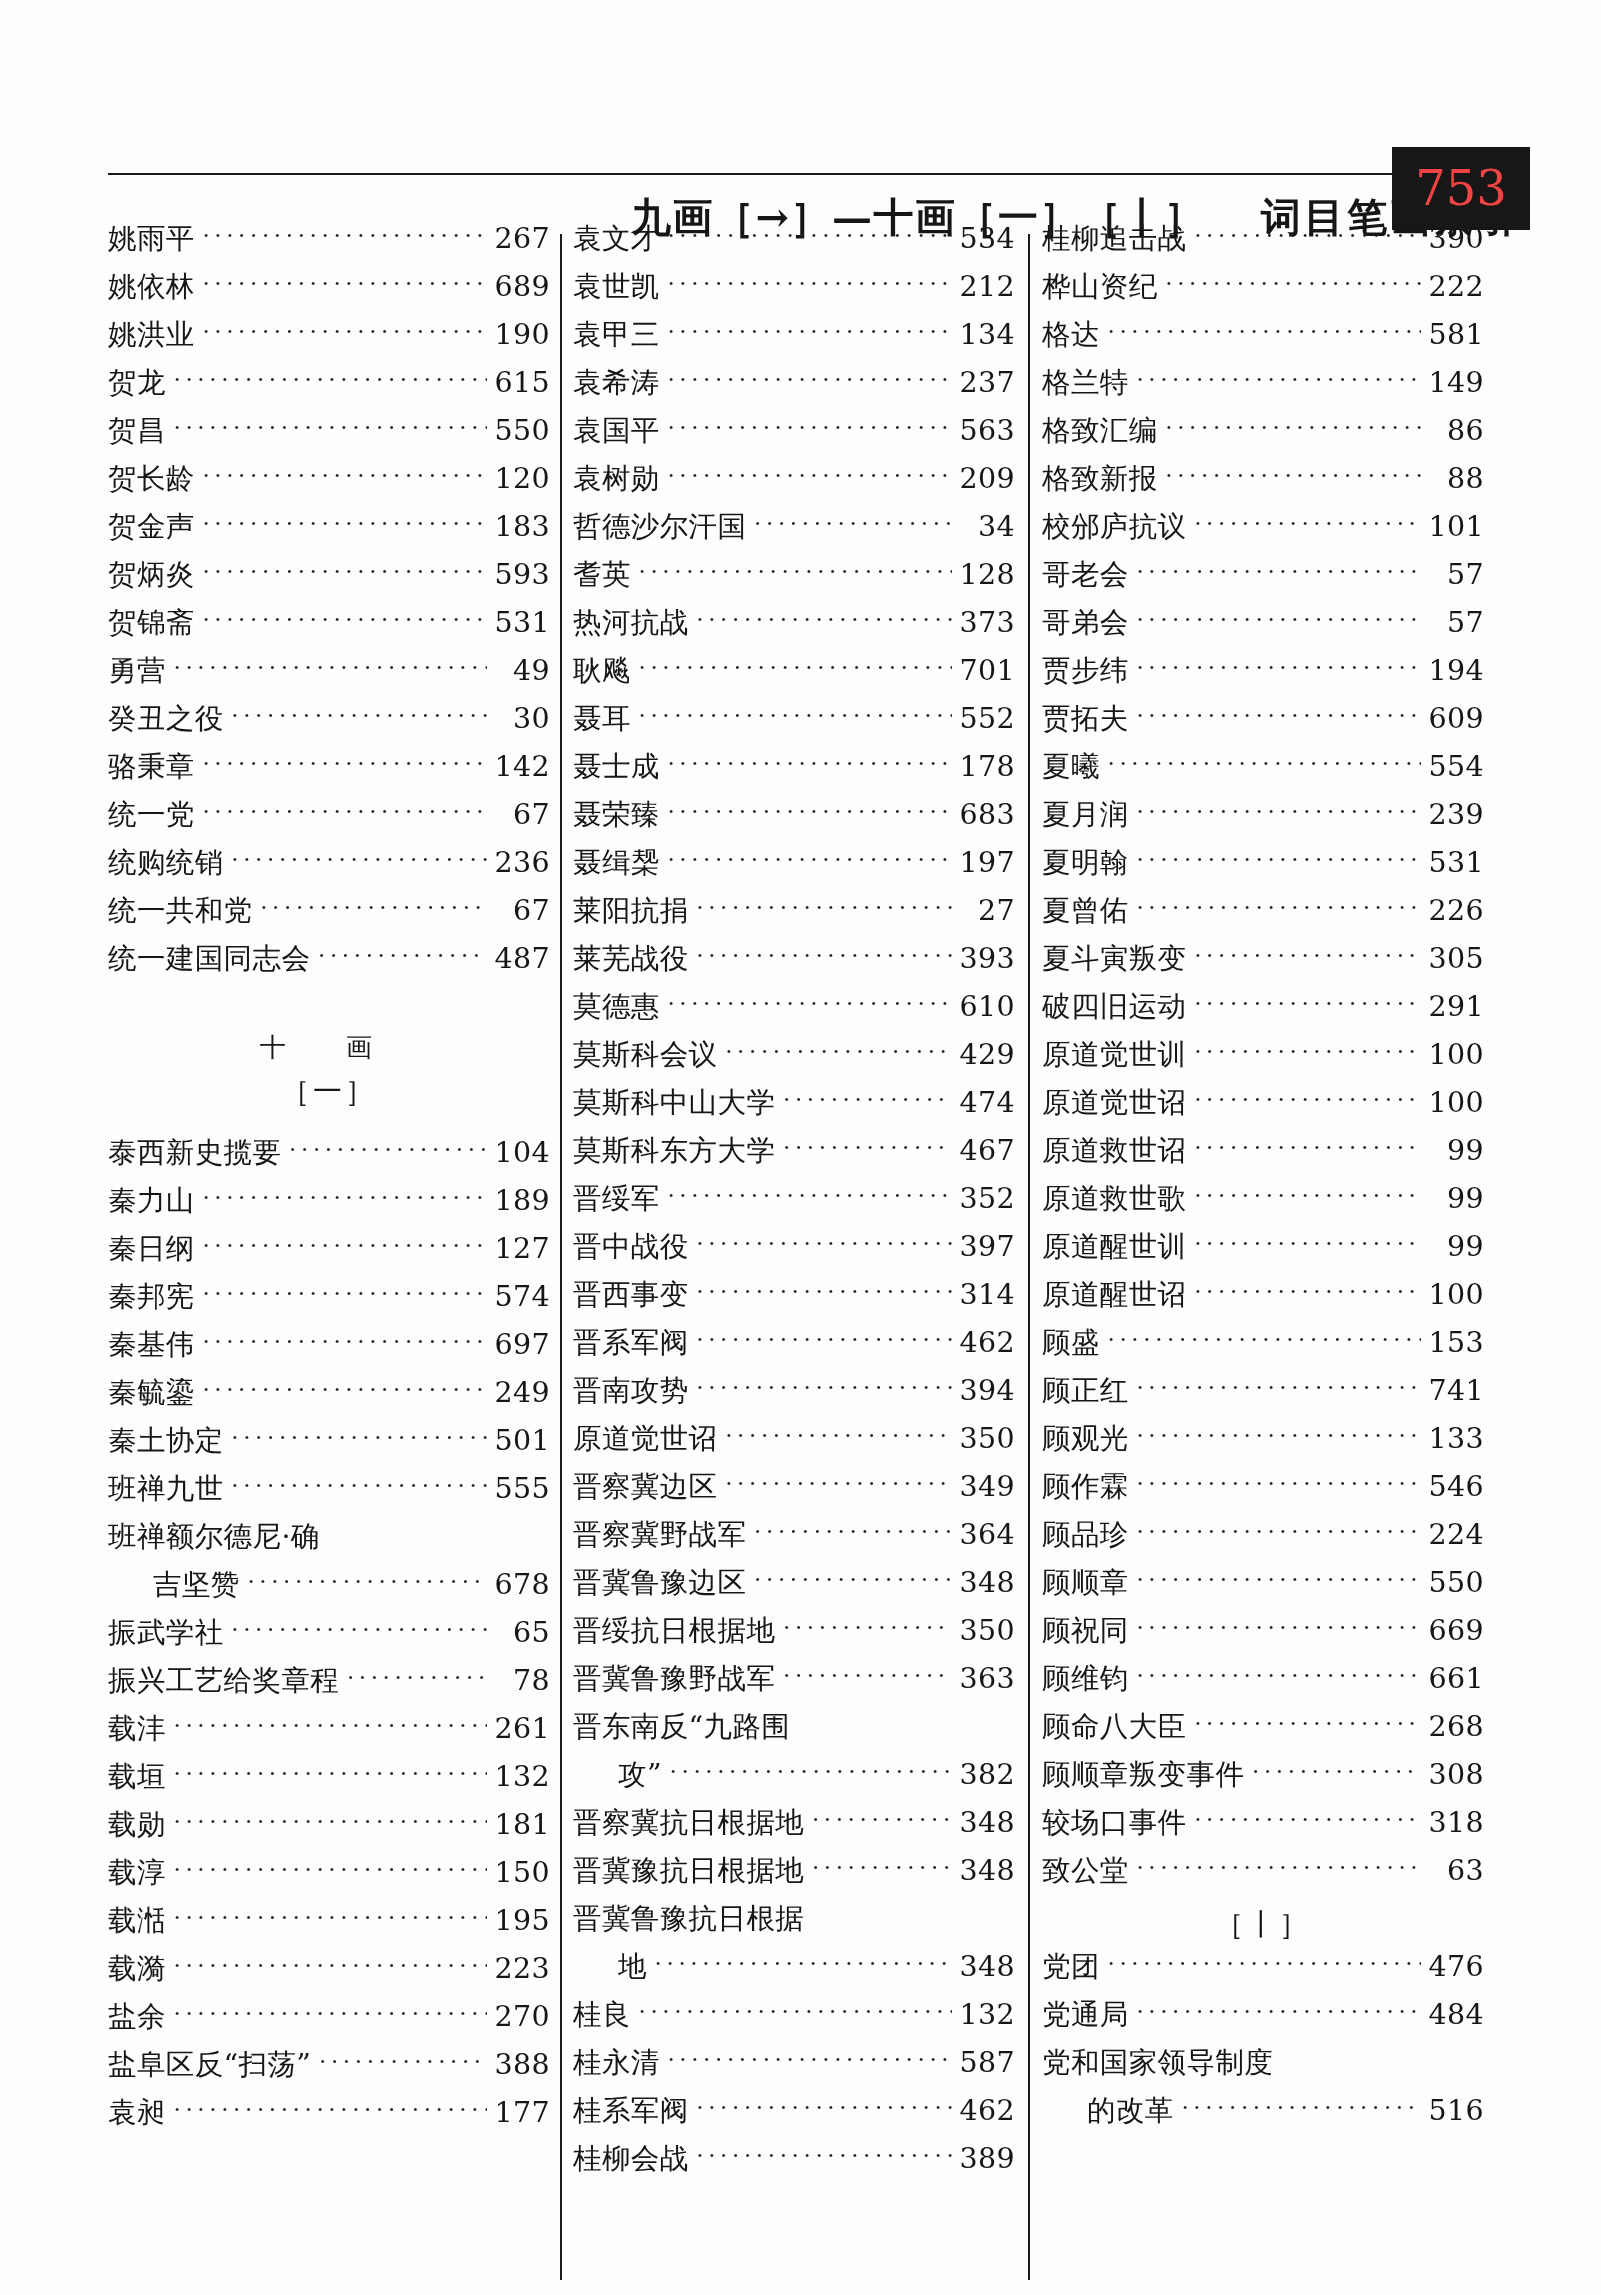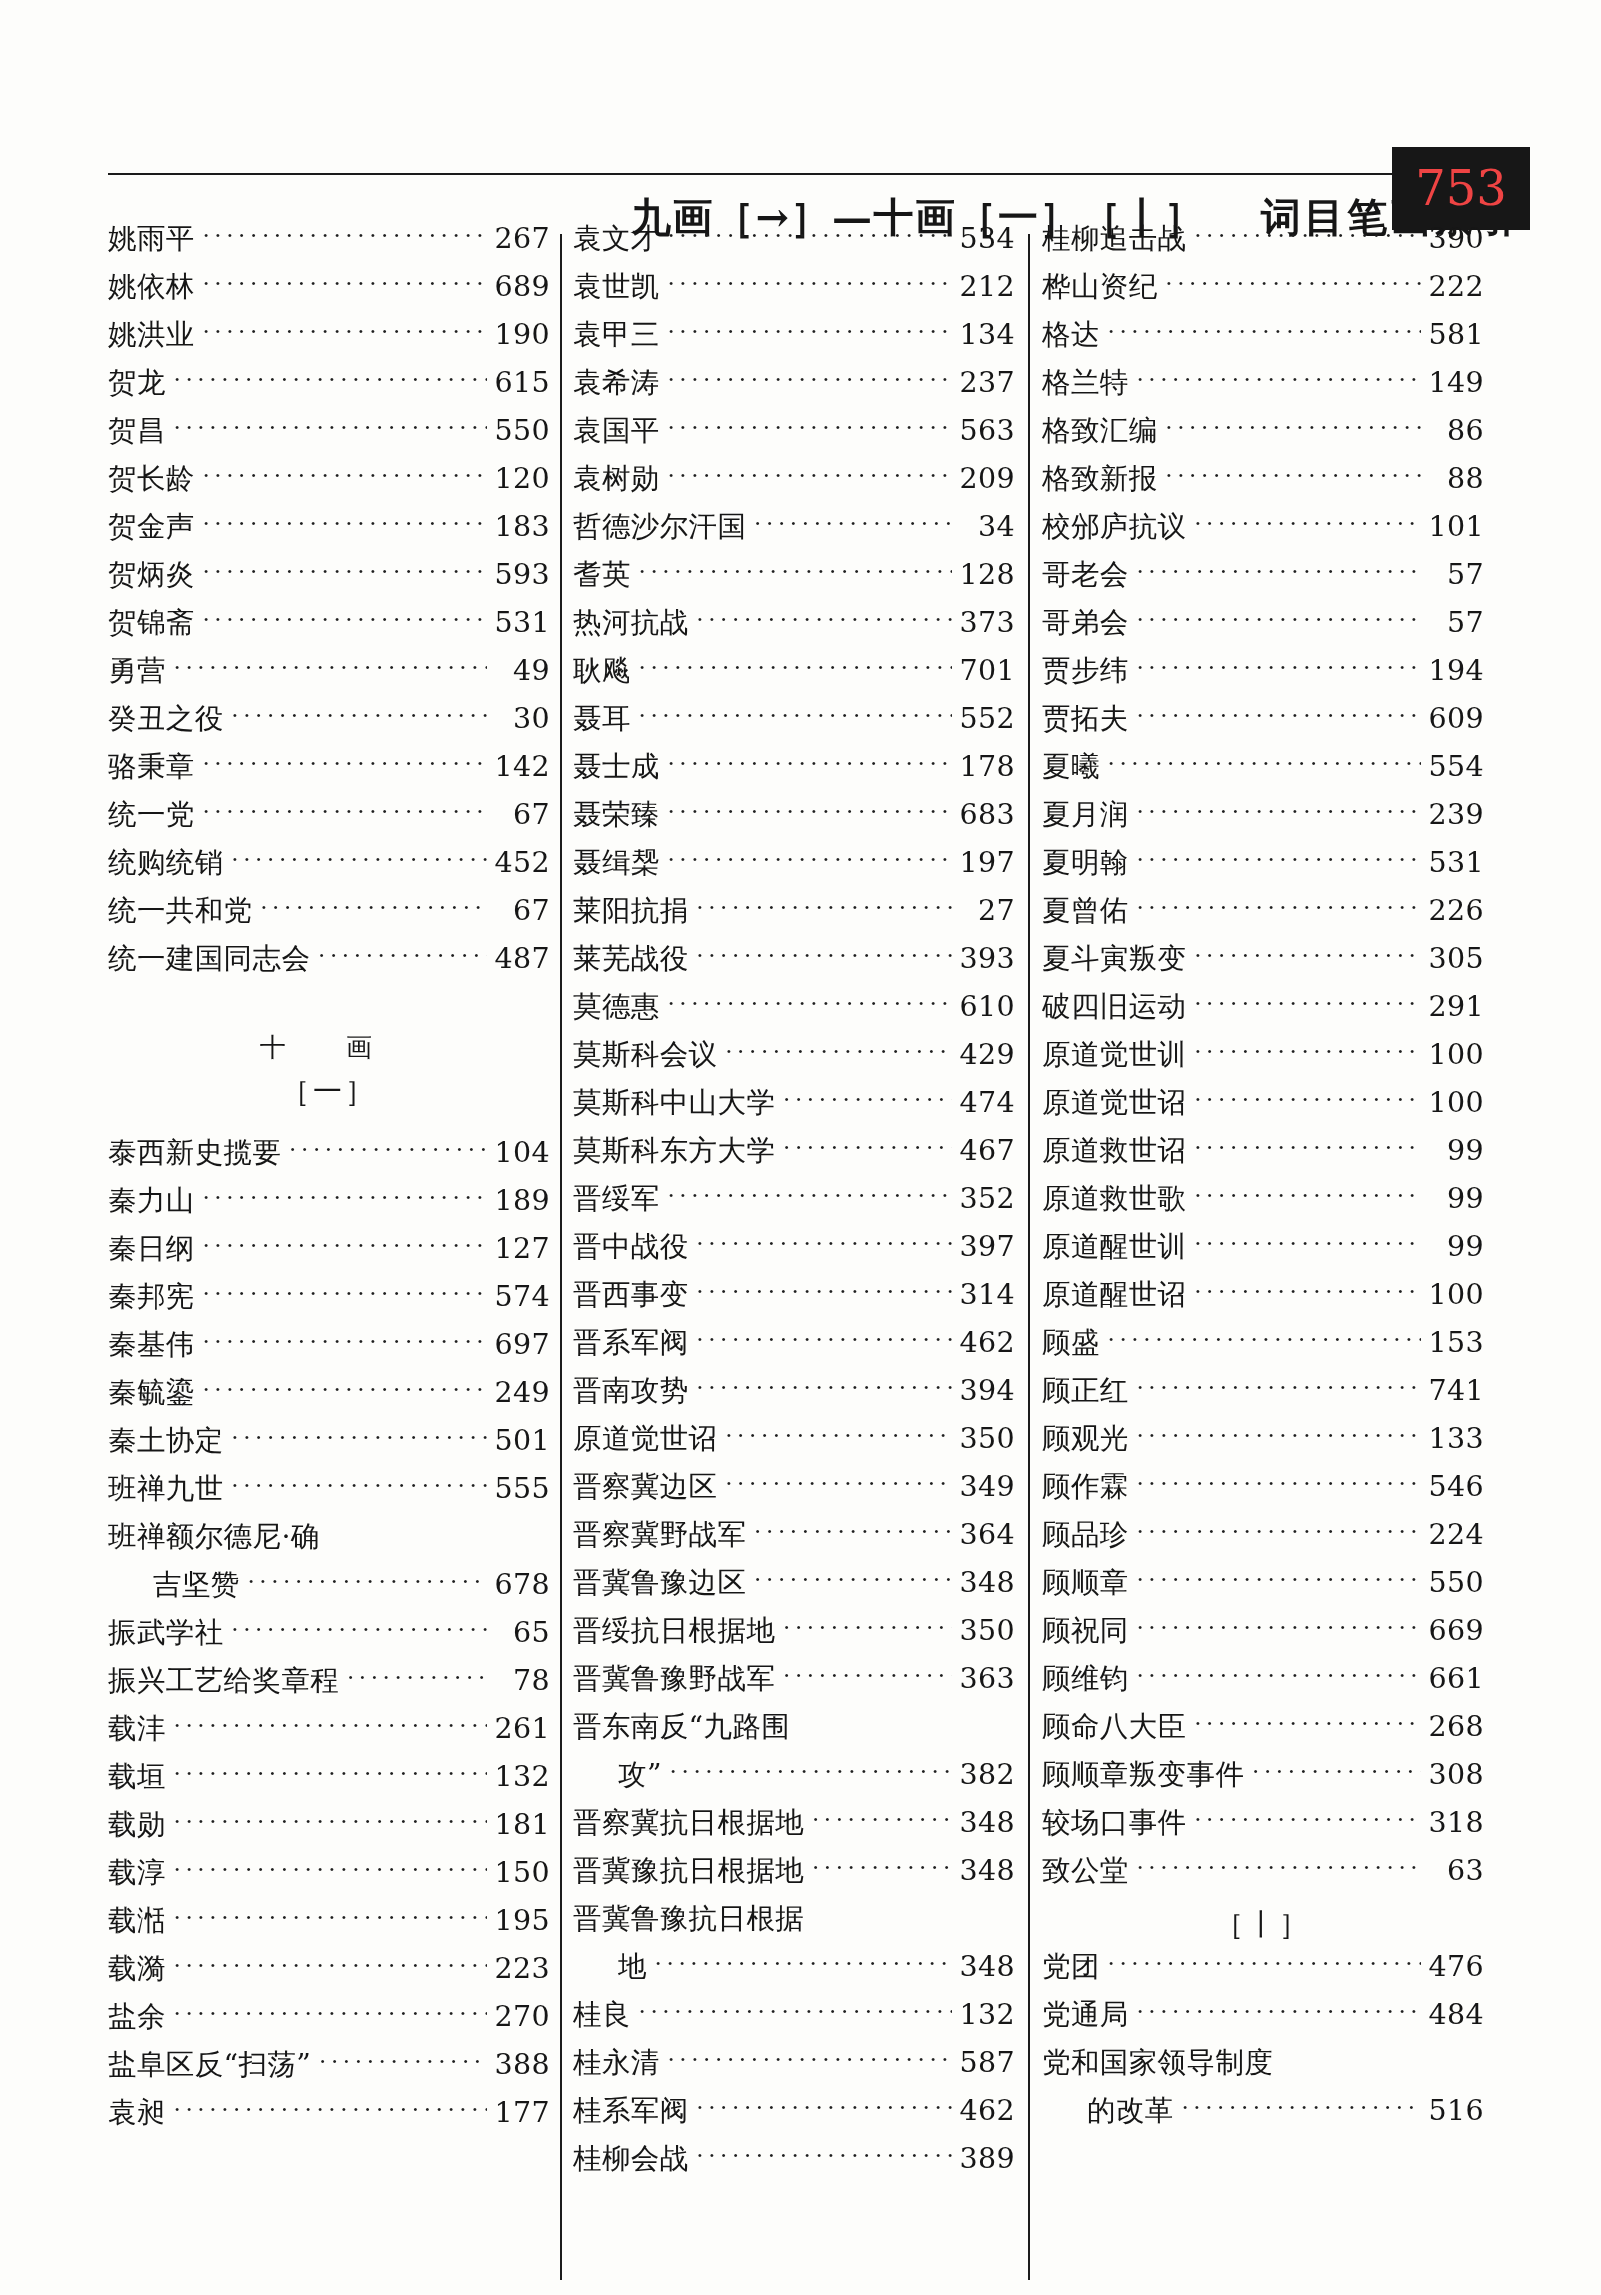--- a/index.html
+++ b/index.html
@@ -225,21 +225,21 @@
           <span class="pg">142</span>
         </div>
         <div class="entry">
           <span class="name">统一党</span>
           <span class="leader">·······························································</span>
           <span class="pg">67</span>
         </div>
         <div class="entry">
           <span class="name">统购统销</span>
           <span class="leader">·······························································</span>
-          <span class="pg">452</span>
+          <span class="pg">236</span>
         </div>
         <div class="entry">
           <span class="name">统一共和党</span>
           <span class="leader">·······························································</span>
           <span class="pg">67</span>
         </div>
         <div class="entry">
           <span class="name">统一建国同志会</span>
           <span class="leader">·······························································</span>
           <span class="pg">487</span>

